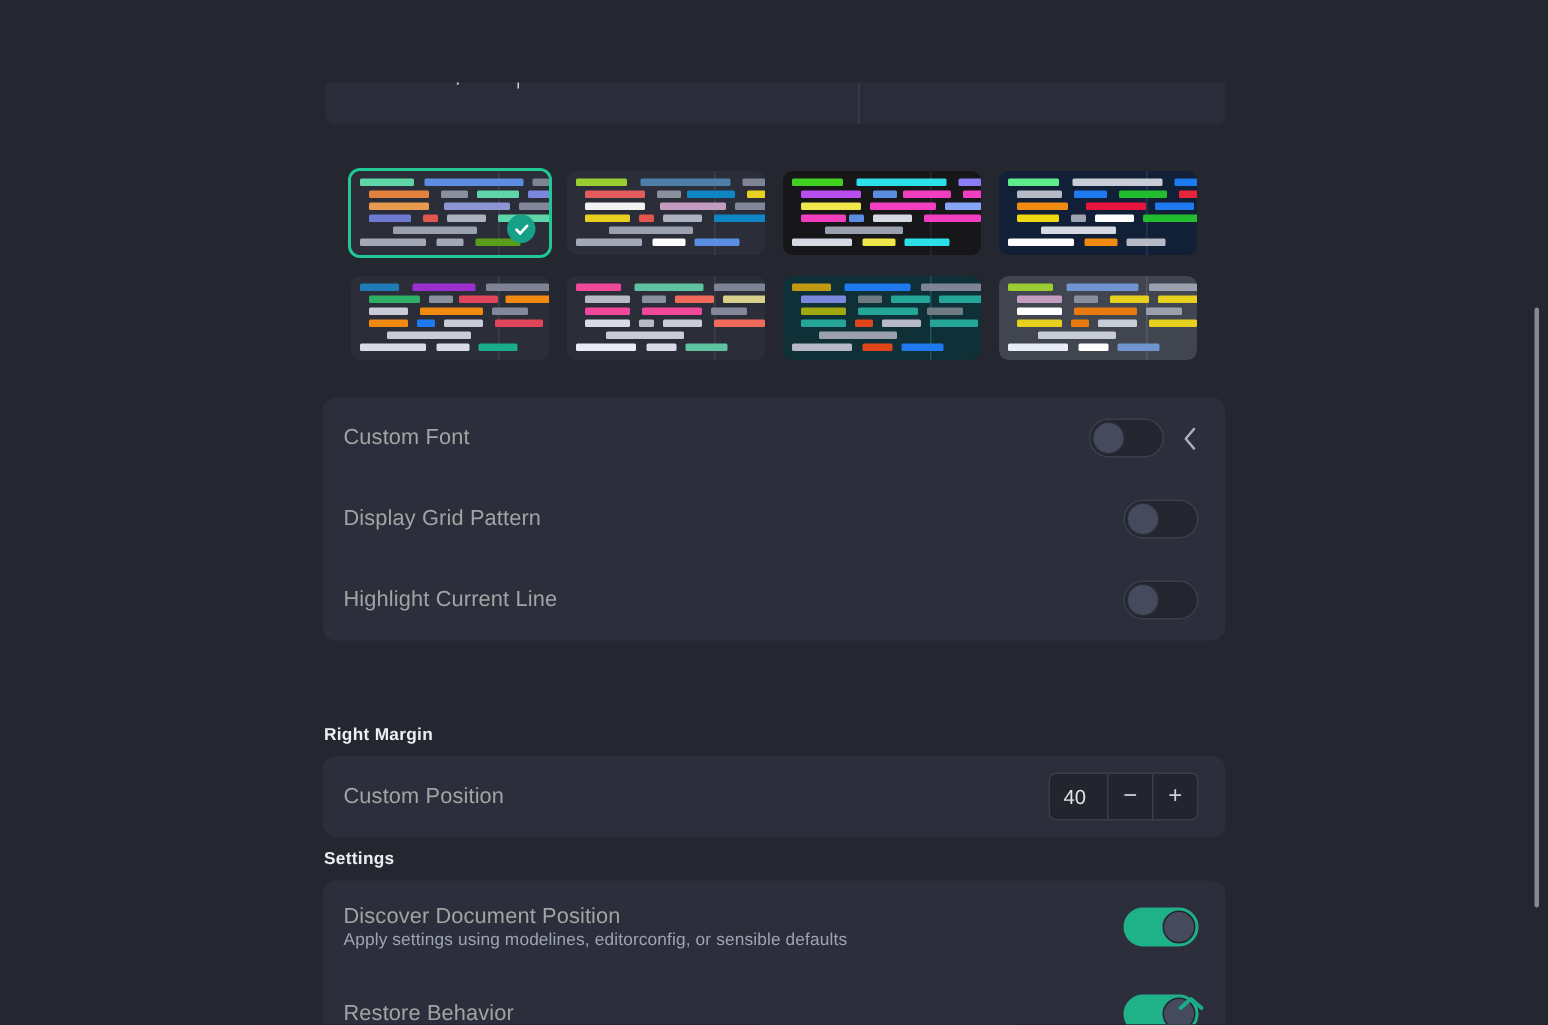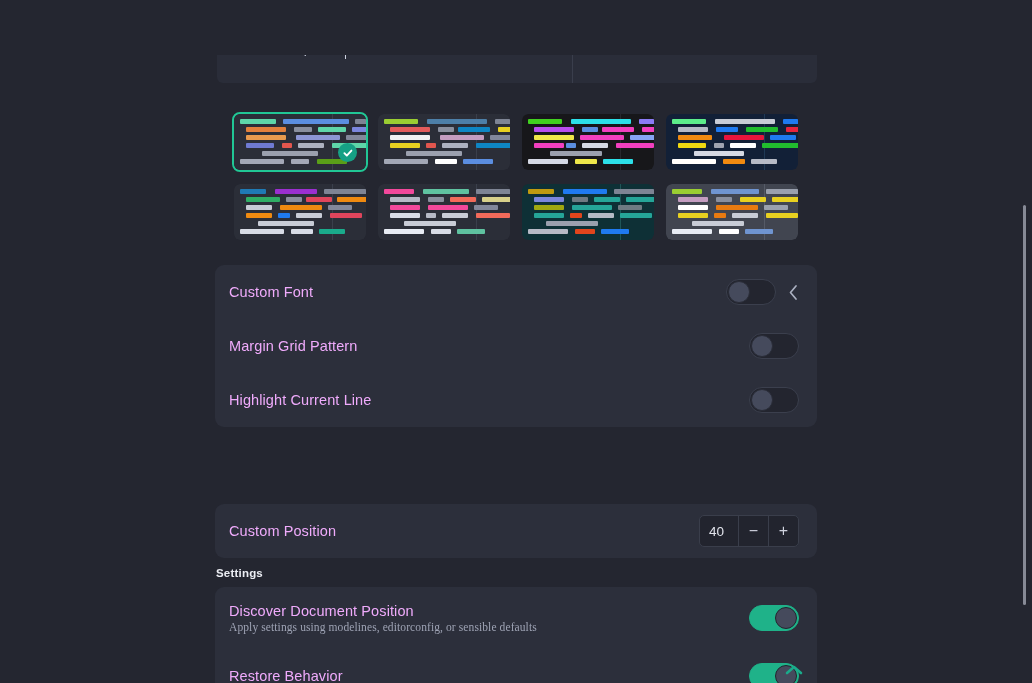--- a/index.html
+++ b/index.html
@@ -163,29 +163,28 @@
   .row {
     position: relative;
     display: flex;
     align-items: center;
     padding: 0 18px 0 14px;
     height: 54px;
   }
   .row-labels { flex: 1; min-width: 0; }
   .row-title {
     font-size: 14.5px;
-    color: #f0abfc;
+    color: #a3a3a3;
     letter-spacing: .1px;
   }
   .row-sub {
     font-size: 11.5px;
     color: #9ea3b4;
     margin-top: 2px;
     letter-spacing: .1px;
-    font-family: Liberation Serif, serif;
   }
 
   
   .section-header {
     position: absolute;
     left: 215px;
     width: 602px;
     height: 22px;
     display: flex;
     align-items: center;
@@ -510,36 +509,39 @@
             <div class="knob"></div>
           </div>
           <span class="chev">
             <svg width="11" height="17" viewBox="0 0 11 17">
               <path d="M8 2 L2.5 8.5 L8 15" stroke="#aab0c0" stroke-width="1.7" fill="none" stroke-linecap="round" stroke-linejoin="round"></path>
             </svg>
           </span>
         </div>
         <div class="row">
           <div class="row-labels">
-            <div class="row-title">Margin Grid Pattern</div>
+            <div class="row-title">Display Grid Pattern</div>
           </div>
           <div class="toggle">
             <div class="knob"></div>
           </div>
         </div>
         <div class="row">
           <div class="row-labels">
             <div class="row-title">Highlight Current Line</div>
           </div>
           <div class="toggle">
             <div class="knob"></div>
           </div>
         </div>
       </div>
 
+    <div class="section-header" style="top:424px;">
+      <span>Right Margin</span>
+    </div>
     <div class="group" style="top:449px;">
       <div class="row">
         <div class="row-labels">
           <div class="row-title">Custom Position</div>
         </div>
         <div class="stepper">
           <div class="val">40</div>
           <div class="sbtn">−</div>
           <div class="sbtn">+</div>
         </div>

